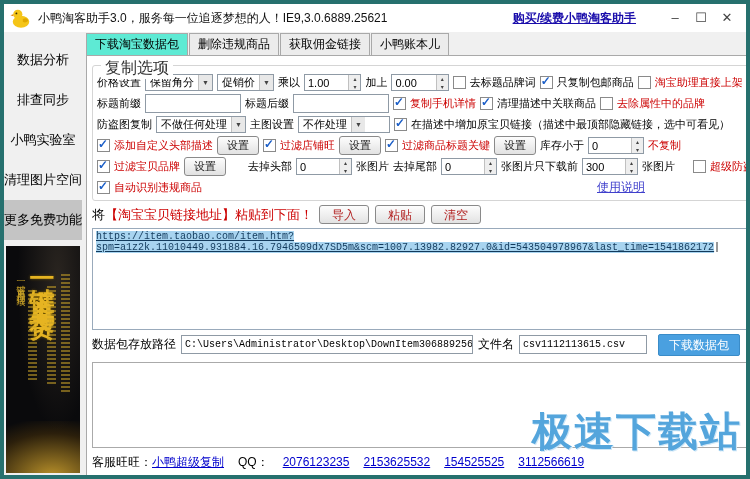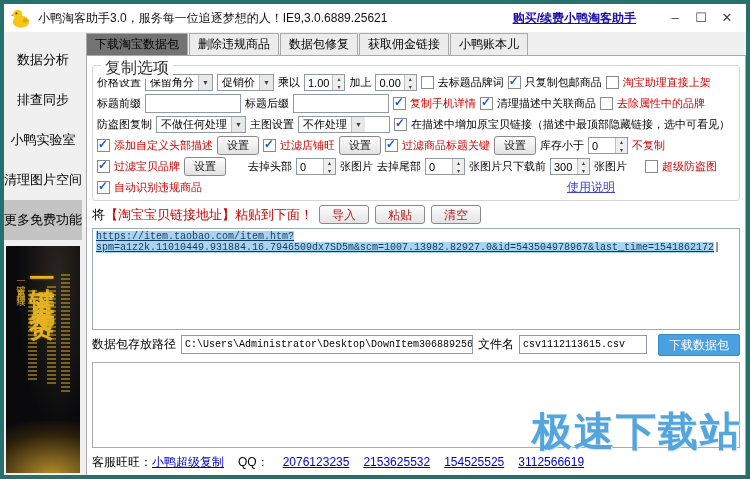--- a/index.html
+++ b/index.html
@@ -33,34 +33,34 @@
   .strip2 { right:24px; top:40px; height:100px; }
   .strip3 { left:22px; top:44px; height:90px; }
   .banner-glow { position:absolute; bottom:-18px; left:-10px; width:140px; height:70px;
                  background:radial-gradient(ellipse at 40% 80%, rgba(230,180,50,.8), rgba(120,80,10,.3) 55%, transparent 75%); }
 
   
   .content { flex:1; padding:2px 4px 0 4px; display:flex; flex-direction:column; }
   .tabs { display:flex; align-items:flex-end; height:21px; }
   .tab { font-size:12px; padding:2px 8px 2px 8px; border:1px solid #a9a9a9; border-bottom:none;
          background:#ececec; color:#000; margin-right:1px; cursor:pointer; white-space:nowrap; }
-  .tab.active { background:#737373; position:relative; top:1px; padding-bottom:3px; }
+  .tab.active { background:#5eead4; position:relative; top:1px; padding-bottom:3px; }
   .panel { flex:1; background:#fff; border:1px solid #a9a9a9; padding:3px 5px 0 5px; display:flex; flex-direction:column; position:relative; }
 
   
   .groupbox { border:1px solid #d5d5d5; border-radius:3px; padding:6px 4px 2px 4px; position:relative; margin-top:6px; }
   .group-title { position:absolute; top:-8px; left:8px; background:#fff; padding:0 4px; font-size:16px; color:#333; }
   .row { display:flex; align-items:center; gap:4px; height:21px; font-size:11px; white-space:nowrap; overflow:hidden; }
   .lbl { color:#000; }
   .red { color:#cc0000; }
   .combo { display:inline-flex; align-items:center; border:1px solid #8f9aa5; background:#fff; height:17px;
            padding-left:4px; font-size:11px; cursor:pointer; }
   .combo .arrow { width:14px; height:100%; margin-left:4px; background:#e8e8e8; border-left:1px solid #c0c0c0;
                   display:flex; align-items:center; justify-content:center; font-size:7px; color:#444; }
-  .spin { display:inline-flex; border:1px solid #8f9aa5; background:#fff; height:17px; align-items:stretch; }
+  .spin { display:inline-flex; border:1px solid #8f9aa5; background:#fff; height:17px; align-items:stretch;gap:16px; }
   .spin .val { padding:0 3px; font-size:11px; display:flex; align-items:center; min-width:26px; }
   .spin .arrows { width:12px; border-left:1px solid #c0c0c0; background:#eee; display:flex; flex-direction:column; }
   .spin .arrows span { flex:1; font-size:6px; line-height:8px; text-align:center; color:#444; cursor:pointer; }
   .cb { width:13px; height:13px; border:1px solid #8a8a8a; background:#fff; display:inline-block; position:relative; flex:0 0 auto; cursor:pointer; }
   .cb.checked::after { content:"✓"; position:absolute; left:0px; top:-3px; font-size:12px; font-weight:bold; color:#1b5ec7; }
   .btn { border:1px solid #8a8a8a; border-radius:3px; background:linear-gradient(#fdfdfd,#e2e2e2);
          font-size:11px; padding:1px 9px; height:19px; cursor:pointer; color:#222; }
   .help-link { color:#4040cc; text-decoration:underline; font-size:12px; cursor:pointer; margin-left:auto; margin-right:120px; }
 
   
@@ -126,21 +126,20 @@
         <div class="banner-strip strip2"></div>
         <div class="banner-strip strip3"></div>
         <div class="banner-glow"></div>
       </div>
     </div>
 
     <div class="content">
       <div class="tabs">
         <div class="tab active">下载淘宝数据包</div>
         <div class="tab">删除违规商品</div>
-        <div class="tab">数据包修复</div>
         <div class="tab">获取佣金链接</div>
         <div class="tab">小鸭账本儿</div>
       </div>
 
       <div class="panel">
 
         <div class="groupbox">
           <span class="group-title">复制选项</span>
 
           <div class="row">

